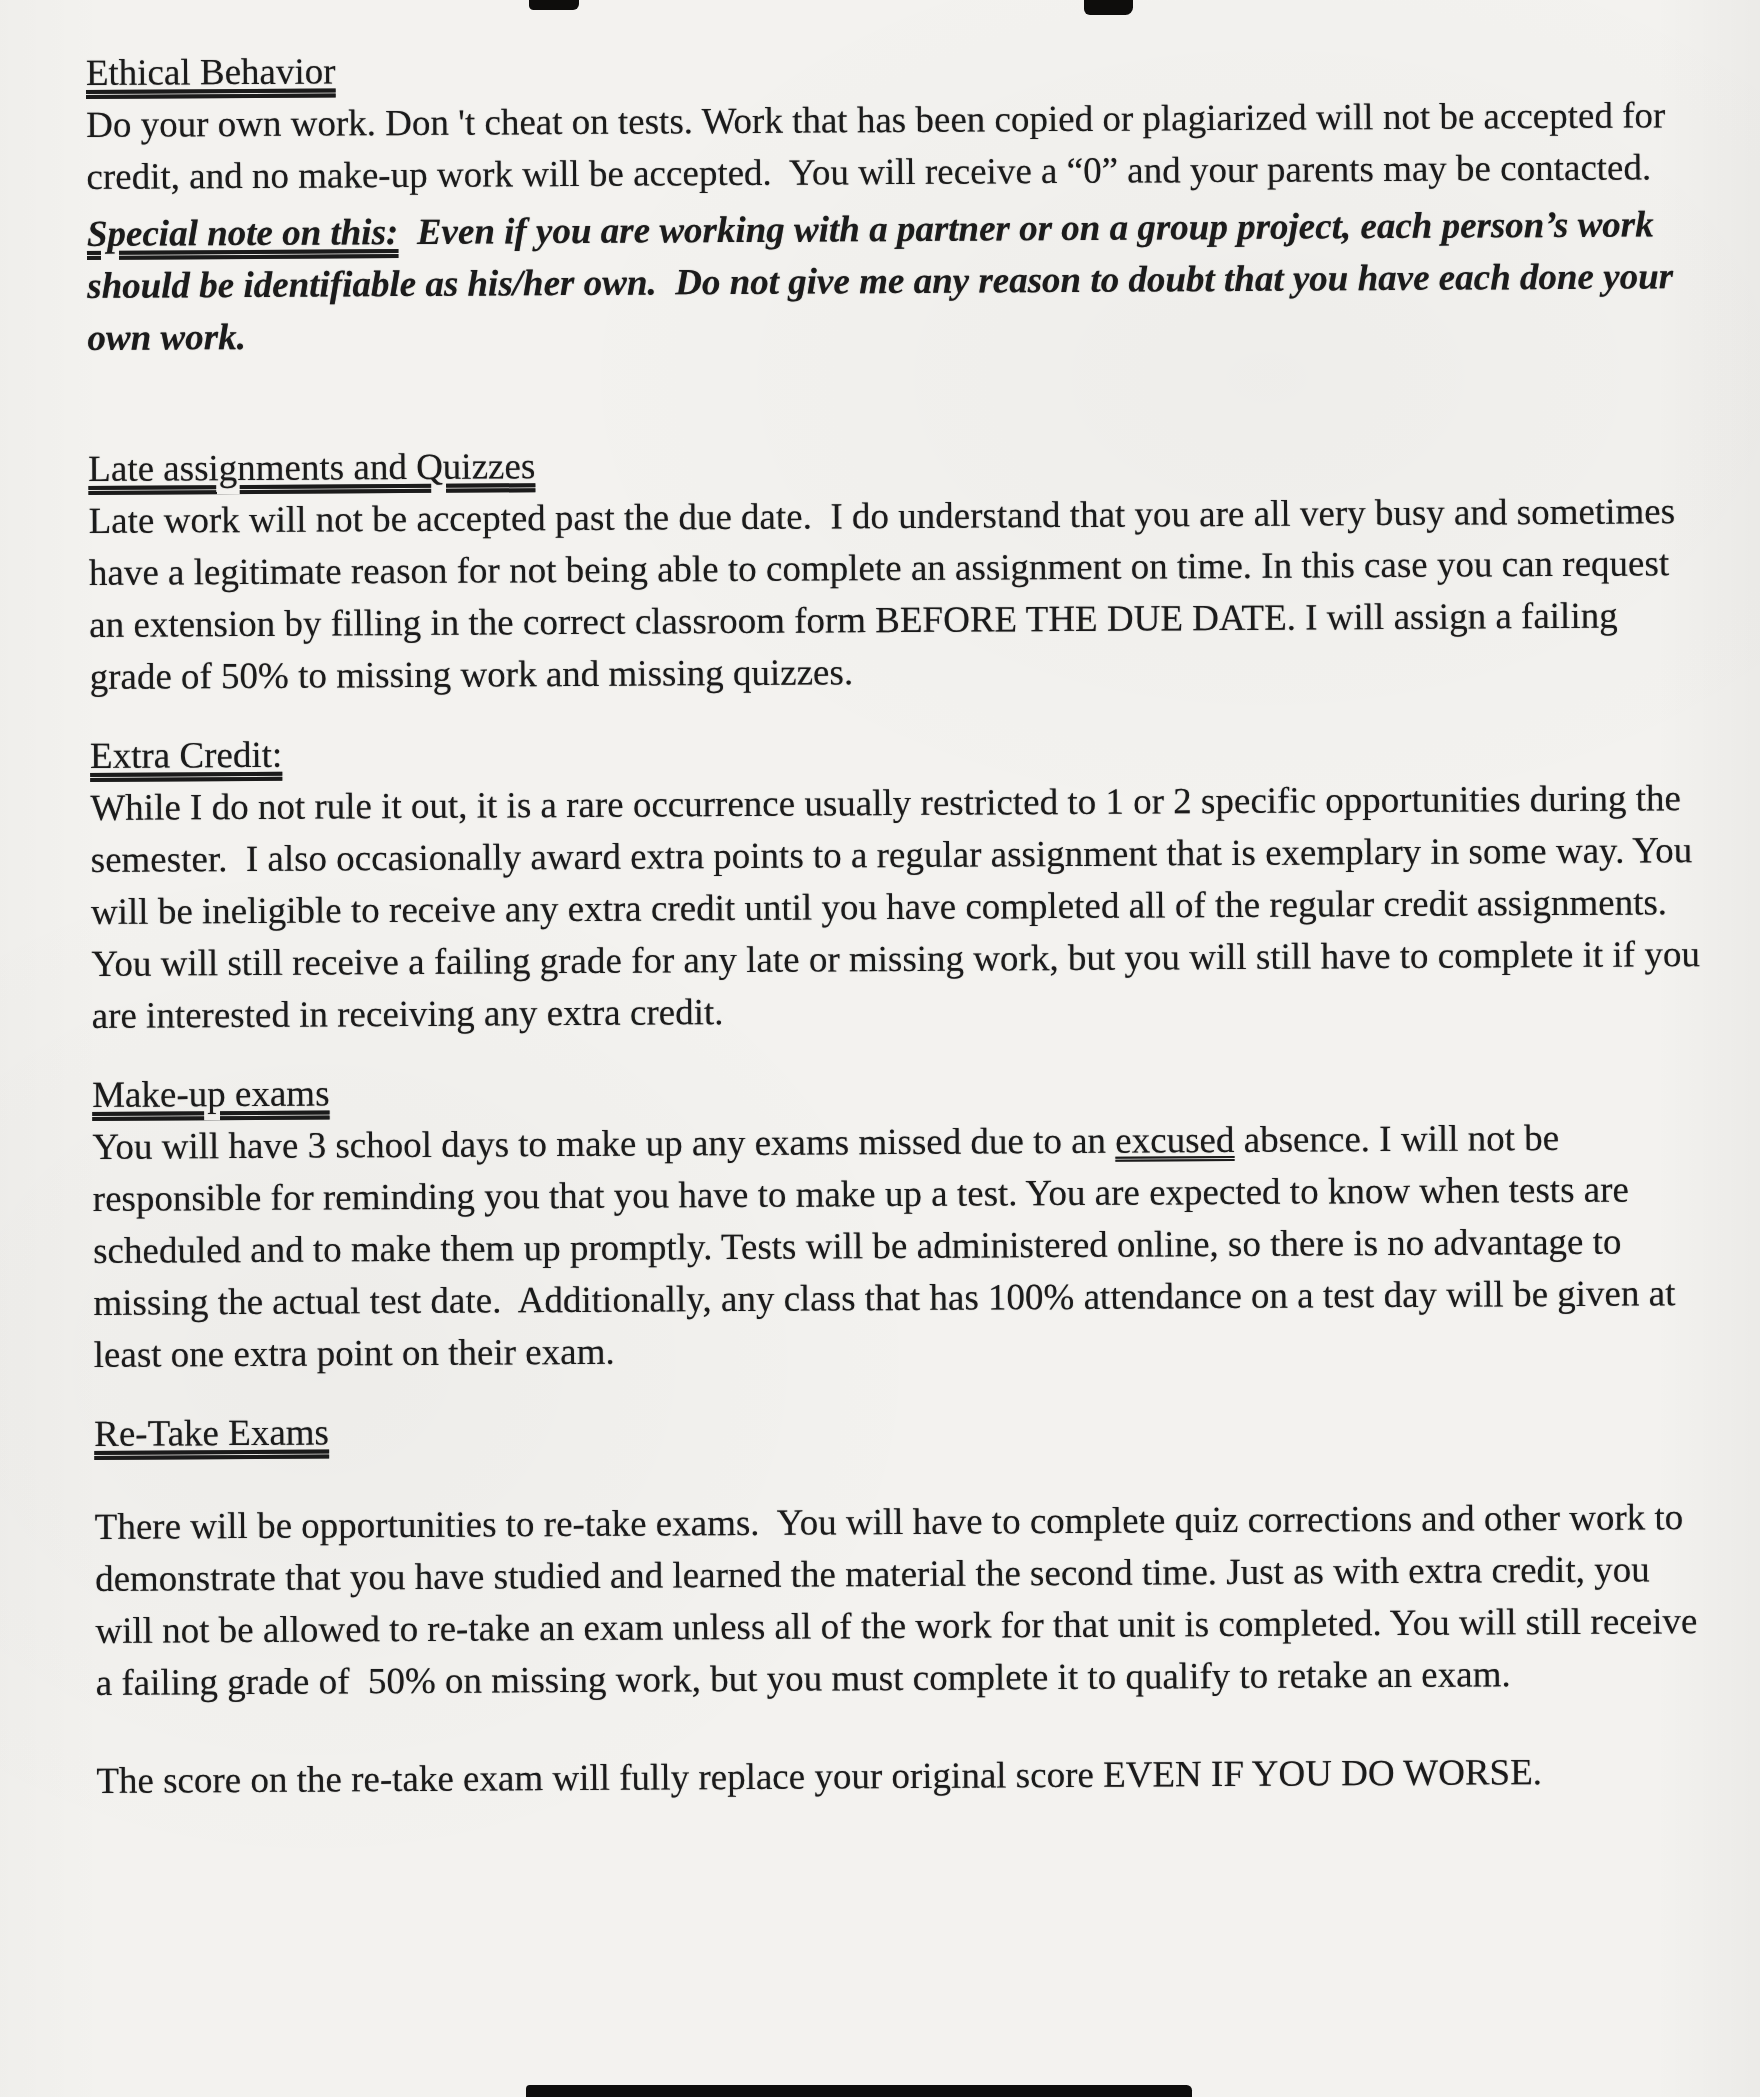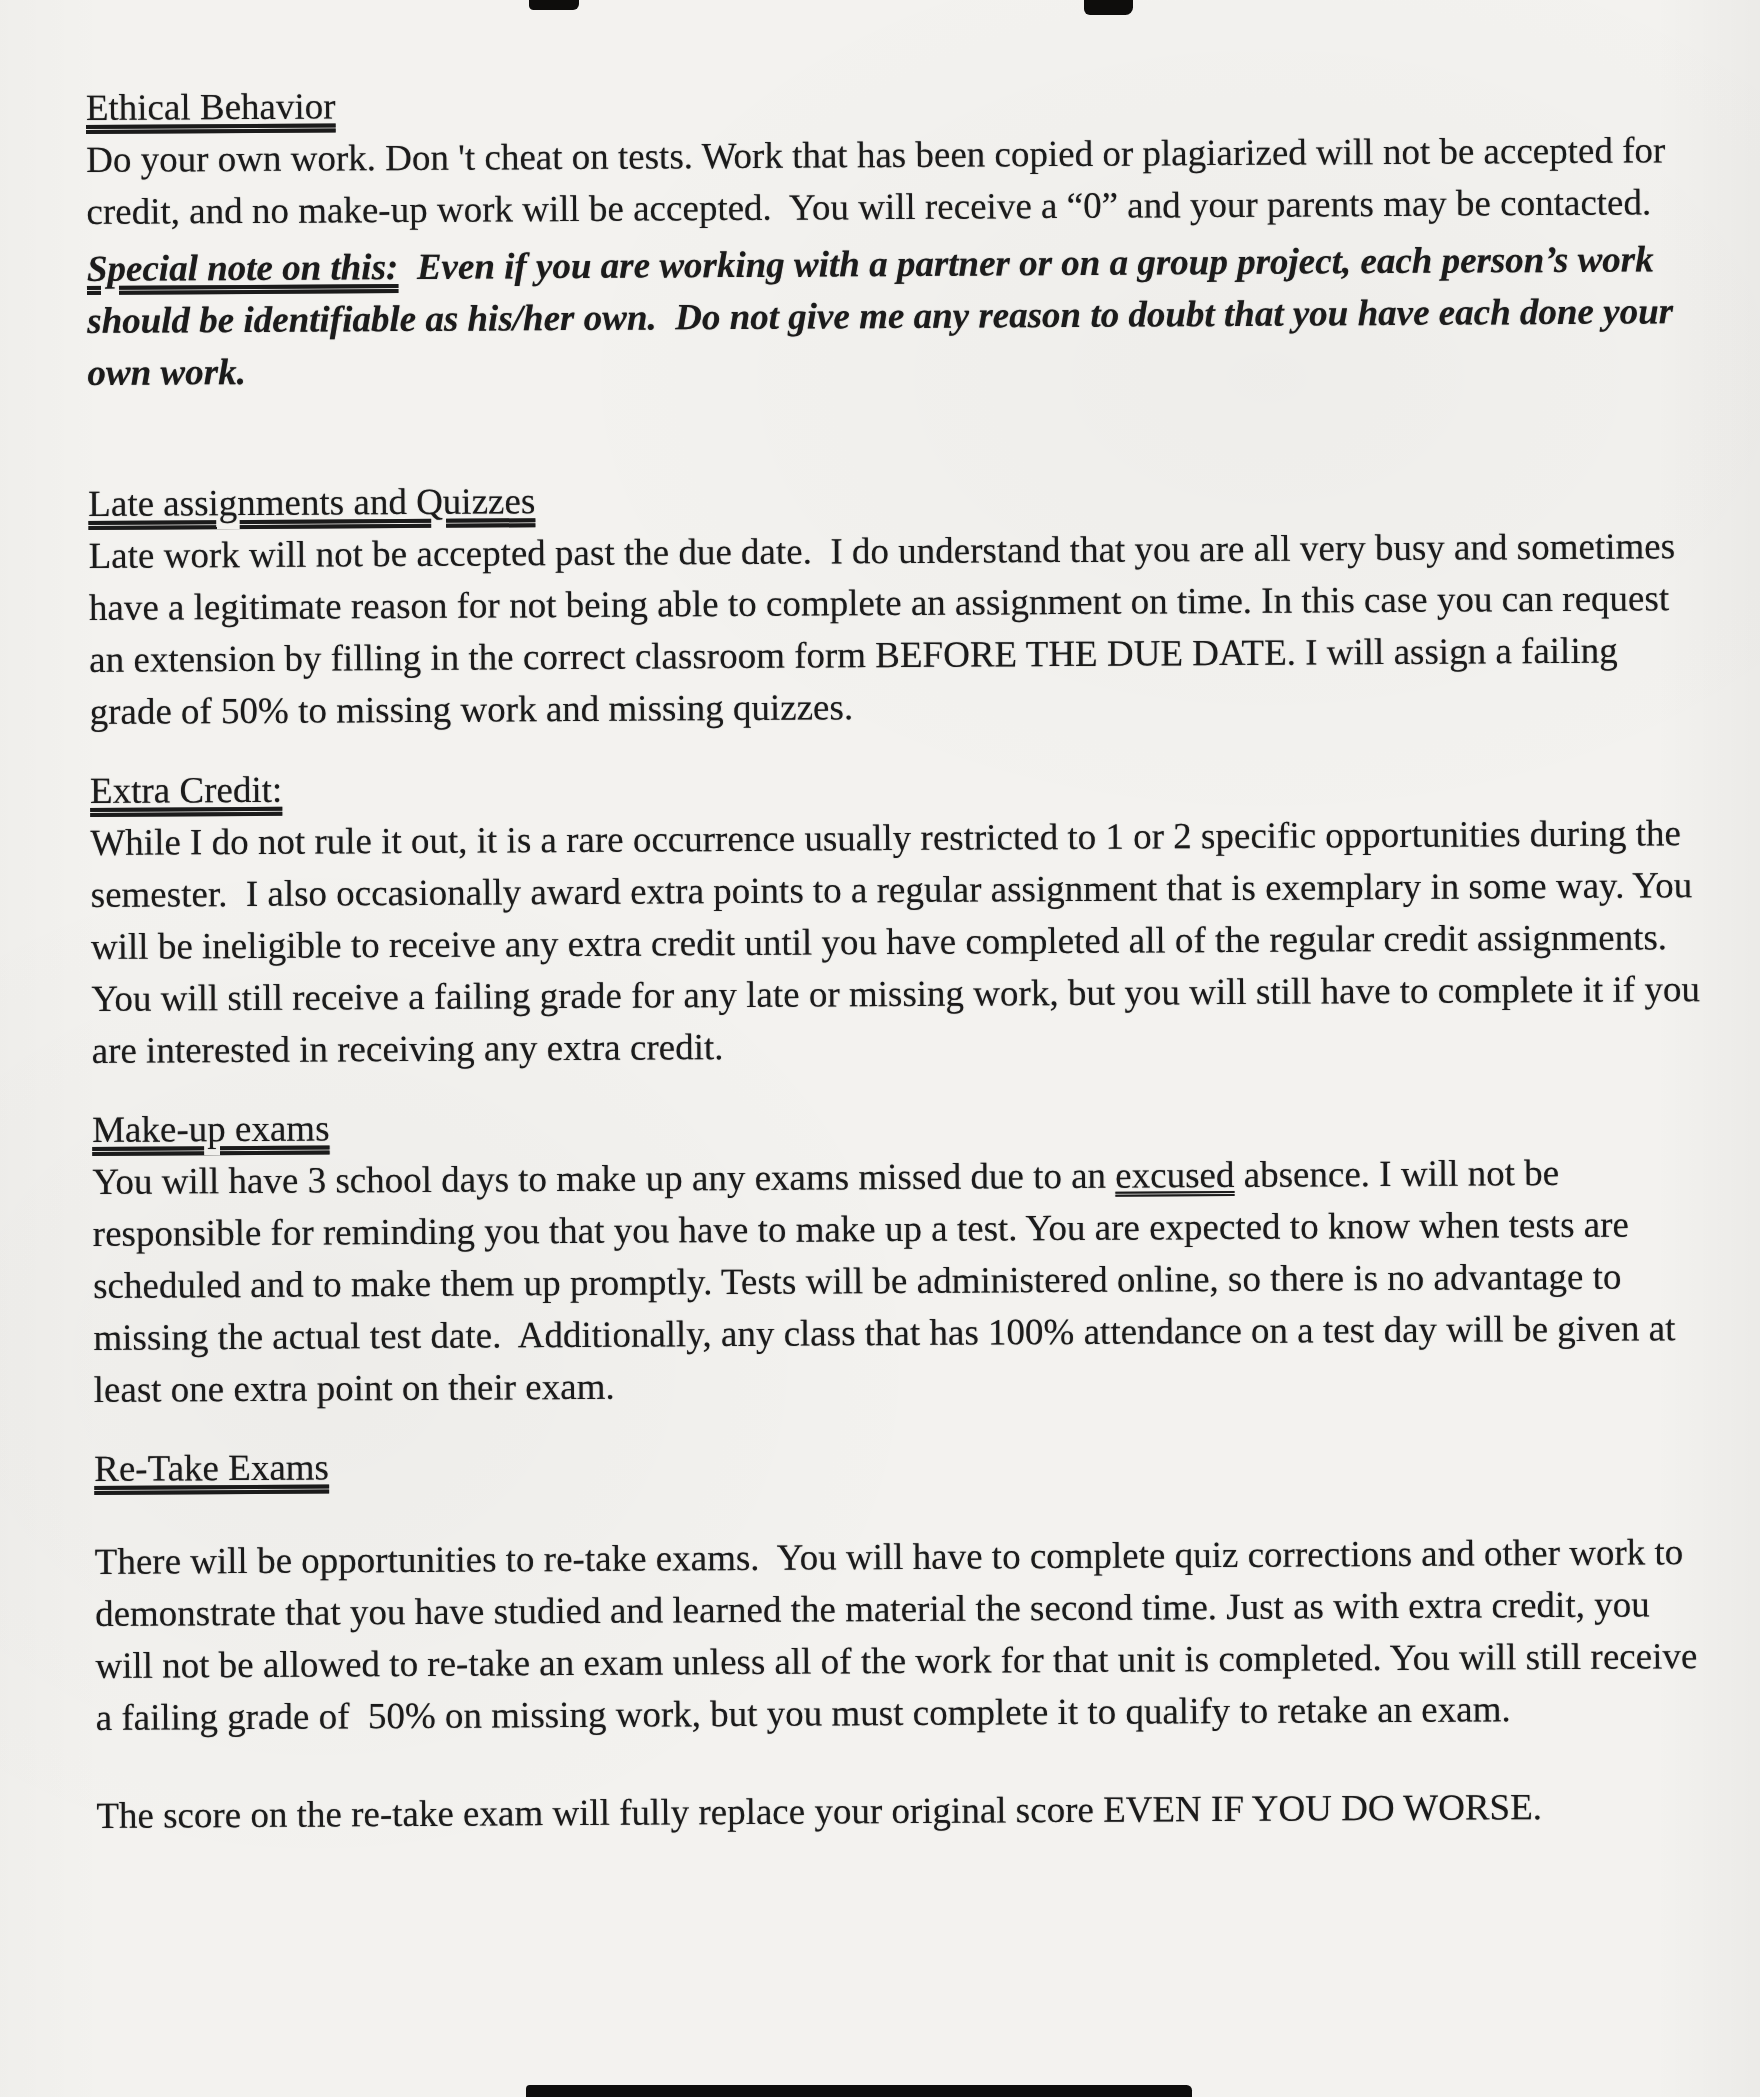--- a/index.html
+++ b/index.html
@@ -15,21 +15,21 @@
       radial-gradient(1064px 684px at 72% 18%, rgba(0,0,0,0.018), transparent 70%),
       radial-gradient(912px 760px at 18% 65%, rgba(0,0,0,0.022), transparent 70%),
       linear-gradient(to right, rgba(0,0,0,0.015), transparent 6%, transparent 94%, rgba(0,0,0,0.03)),
       #f3f2ef;
     font-family: "Liberation Serif", "DejaVu Serif", serif;
     color: #1b1b1b;
   }
   .page {
     position: absolute;
     inset: 0;
-    padding: 77px 52px 0 90px;
+    padding: 42px 52px 0 90px;
     box-sizing: border-box;
     border-radius: 32px;
   }
   .content {
     transform: rotate(-0.35deg);
     transform-origin: 50% 40%;
     font-size: 37px;
     line-height: 52px;
     text-shadow: 0 0 1.1px rgba(25,25,25,0.55);
   }

